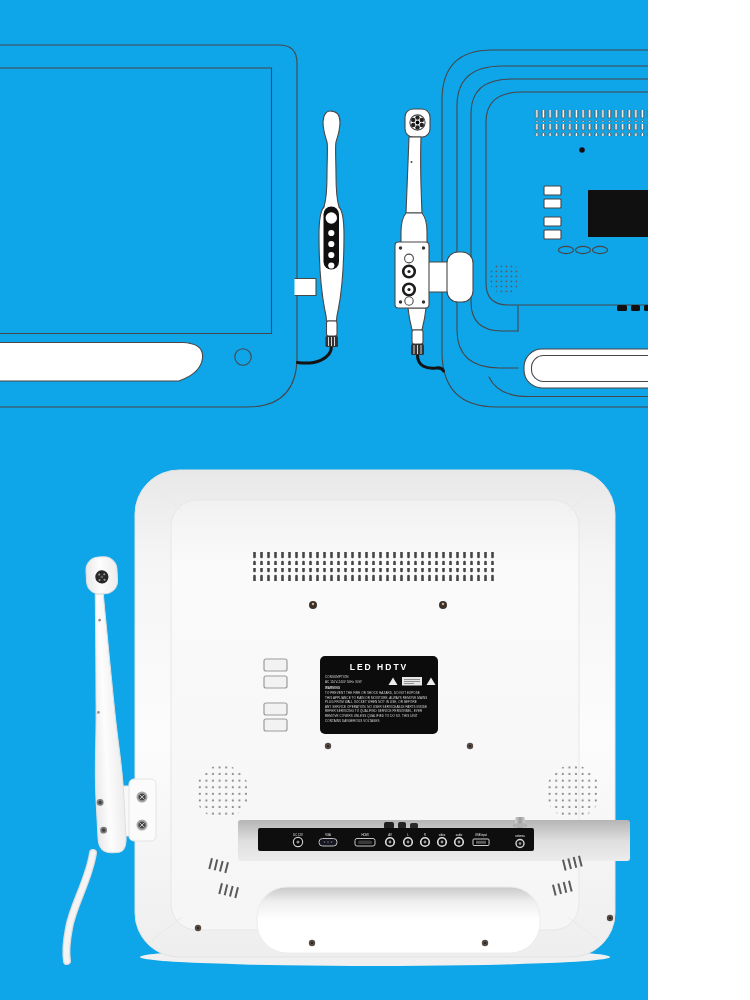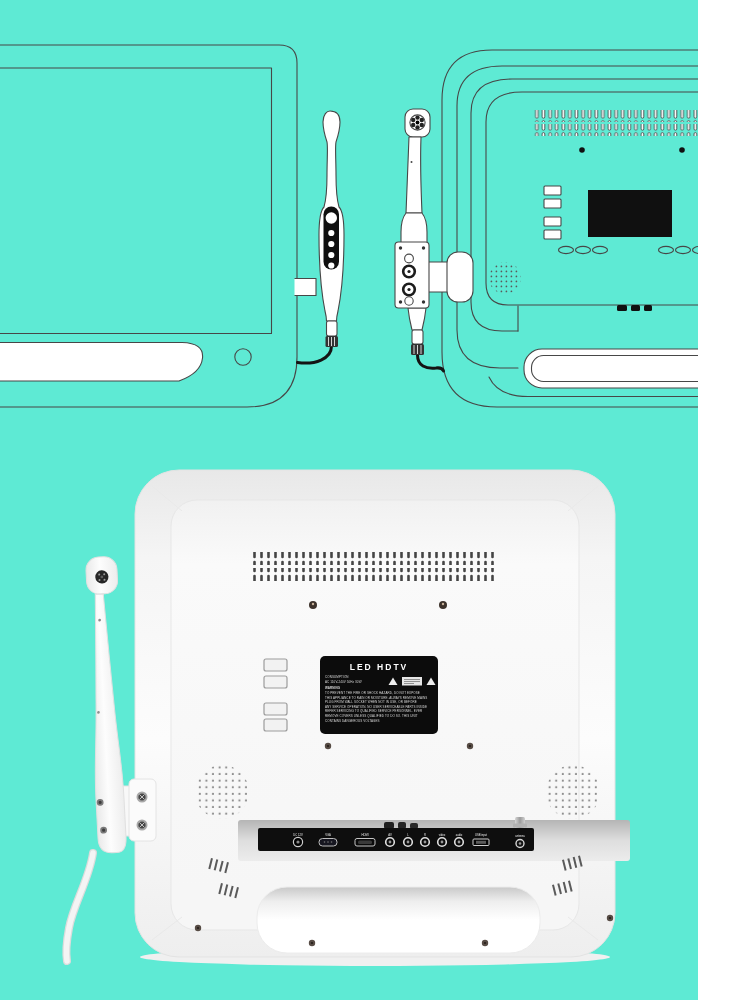--- a/index.html
+++ b/index.html
@@ -1,16 +1,16 @@
 <!DOCTYPE html>
 <html><head>
 <meta charset="utf-8">
 <style>
   html,body{margin:0;padding:0;background:#fff;}
-  .page{position:relative;width:698px;height:1000px;background:#5eead4;overflow:hidden;
+  .page{position:relative;width:648px;height:1000px;background:#0ea5e9;overflow:hidden;
         font-family:"Liberation Sans", sans-serif;}
   svg{display:block;}
   
   .ln  {fill:#ffffff;stroke:#474747;stroke-width:1.1;stroke-linejoin:round;}
   .lnf {fill:none;stroke:#474747;stroke-width:1.1;stroke-linejoin:round;stroke-linecap:round;}
   .blk {fill:#101010;stroke:none;}
   .cable{fill:none;stroke:#141414;stroke-width:3;stroke-linecap:round;}
   
   .pbody{stroke:#e3e3e3;stroke-width:1;}
   .soft {stroke:#e9e9e9;stroke-width:1;fill:none;}

